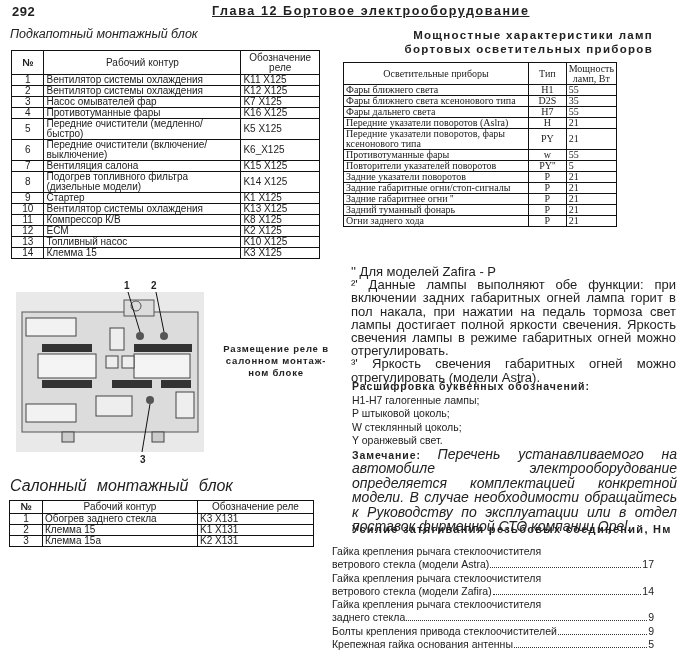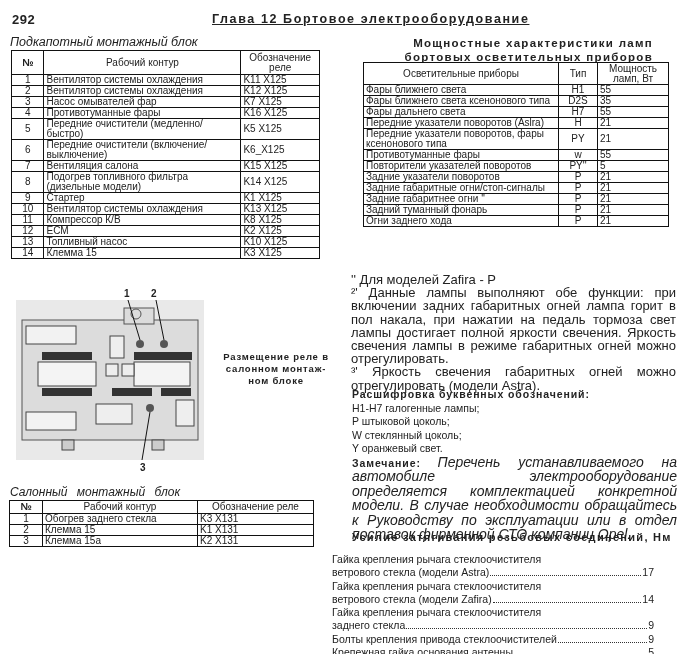--- a/index.html
+++ b/index.html
@@ -1,17 +1,17 @@
 <!DOCTYPE html>
 <html><head>
 <meta charset="utf-8">
 <style>
   html, body { margin: 0; padding: 0; background: #ffffff; }
   body { width: 683px; height: 654px; position: relative; overflow: hidden; font-family: "Liberation Sans", sans-serif; color: #222; }
-  .abs { position: absolute; margin-top: 8px; }
+  .abs { position: absolute; }
   .pagenum { left: 12px; top: 4px; font-weight: bold; font-size: 13px; letter-spacing: 0.5px; }
   .chapter { left: 212px; top: 4px; font-weight: bold; font-size: 12.5px; letter-spacing: 1.6px; text-decoration: underline; text-align: center; }
   .sec-italic { font-style: italic; font-size: 12.5px; }
   .sec-bold { font-weight: bold; font-size: 11.5px; letter-spacing: 1.3px; line-height: 14px; text-align: right; }
   table { border-collapse: collapse; position: absolute; font-size: 10px; }
   td, th { border: 1px solid #111; padding: 0 2px; line-height: 10px; font-weight: normal; vertical-align: middle; }
   th { text-align: center; }
   td.c { text-align: center; }
   .t1 td { height: 9px; }
   .notes { font-size: 13px; line-height: 13.2px; text-align: justify; }
@@ -140,21 +140,21 @@
     <line x1="112" y1="0" x2="124" y2="40" stroke="#111" stroke-width="1"></line>
     <line x1="140" y1="0" x2="148" y2="40" stroke="#111" stroke-width="1"></line>
     <line x1="126" y1="160" x2="134" y2="112" stroke="#111" stroke-width="1"></line>
     <circle cx="124" cy="44" r="4" fill="#555"></circle>
     <circle cx="148" cy="44" r="4" fill="#555"></circle>
     <circle cx="134" cy="108" r="4" fill="#555"></circle>
   </svg>
 </div>
 <div class="abs caption">Размещение реле в салонном монтаж-ном блоке</div>
 
-<div class="abs sec-italic" style="left:10px; top:477px; font-size:12px; word-spacing:6px;font-style:italic;">Салонный монтажный блок</div>
+<div class="abs sec-italic" style="left:10px; top:477px; font-size:16px; word-spacing:6px;font-style:italic;">Салонный монтажный блок</div>
 <table class="t1" id="t-cabin" style="left:9px; top:500px; width:305px;">
   <thead>
     <tr style="height:13px;">
       <th style="width:28px; font-weight:bold;">№</th>
       <th style="width:150px;">Рабочий контур</th>
       <th>Обозначение реле</th>
     </tr>
   </thead>
   <tbody id="cabin-body">
       <tr>
@@ -169,21 +169,21 @@
       </tr>
       <tr>
         <td class="c">3</td>
         <td>Клемма 15а</td>
         <td>K2 X131</td>
       </tr>
     </tbody>
 </table>
 
 <div class="abs sec-bold" style="left:353px; top:28px; width:300px;">Мощностные характеристики ламп бортовых осветительных приборов</div>
-<table class="t1" id="t-lamps" style="left:363px; top:62px; width:306px;">
+<table class="t1" id="t-lamps" style="left:343px; top:62px; width:274px;font-family:Liberation Serif, serif;">
   <thead>
     <tr style="height:22px;">
       <th style="width:190px;">Осветительные приборы</th>
       <th style="width:34px;">Тип</th>
       <th>Мощность ламп, Вт</th>
     </tr>
   </thead>
   <tbody id="lamps-body">
       <tr>
         <td>Фары ближнего света</td>

